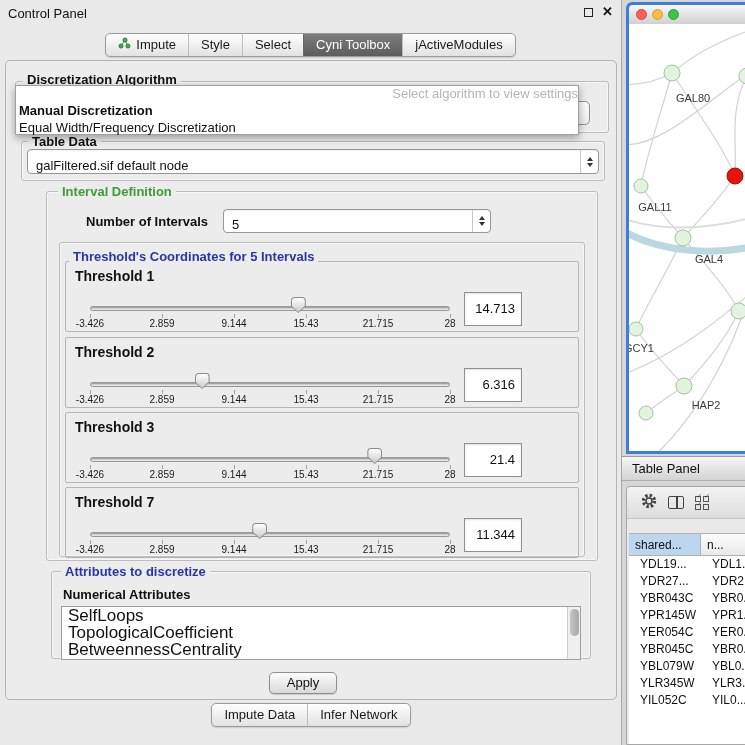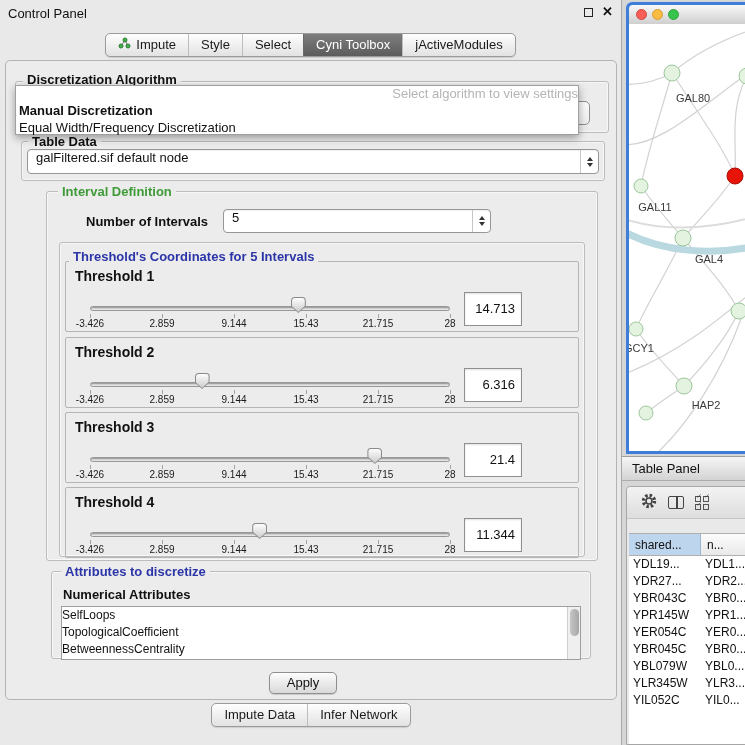--- a/index.html
+++ b/index.html
@@ -26,21 +26,21 @@
   .green-t{color:var(--group-title-green,#3f9b38)}
   .blue-t{color:var(--group-title-blue,#2b35a8)}
 
   
   .combo-frag{position:absolute;left:548px;top:40px;width:36px;height:24px;border:1px solid #8f8f8f;border-radius:5px;background:linear-gradient(#fcfcfc,#ececec);z-index:4}
   .algo-popup{position:absolute;left:9px;top:24px;width:564px;height:50px;background:#fff;border:1px solid #a0a0a0;box-shadow:0 3px 8px rgba(0,0,0,.35);z-index:30}
   .popup-placeholder{height:16px;text-align:right;color:#b4b4b4;font-size:13px;line-height:15px}
   .popup-opt{height:17px;line-height:17px;padding-left:3px;font-size:13px;white-space:nowrap}
   .popup-opt.bold{font-weight:bold}
 
-  .combo{position:absolute;background:#fff;border:1px solid #979797;border-radius:4px;display:flex;align-items:flex-start;box-shadow:inset 0 1px 1px rgba(0,0,0,.06)}
+  .combo{position:absolute;background:#fff;border:1px solid #979797;border-radius:4px;display:flex;align-items:flex-end;box-shadow:inset 0 1px 1px rgba(0,0,0,.06)}
   .combo .val{flex:1;padding:0 8px;font-size:13px;white-space:nowrap;overflow:hidden}
   .stepper{width:18px;align-self:stretch;border-left:1px solid #c6c6c6;display:flex;flex-direction:column;align-items:center;justify-content:center;gap:2px}
   .tri-up{width:0;height:0;border-left:3.5px solid transparent;border-right:3.5px solid transparent;border-bottom:4px solid #333}
   .tri-down{width:0;height:0;border-left:3.5px solid transparent;border-right:3.5px solid transparent;border-top:4px solid #333}
 
   .plain-label{position:absolute;font-size:13px}
   .bold{font-weight:bold}
 
   
   .thr-row{position:absolute;left:59px;width:514px;height:71px;border:1px solid #b5b5b5;border-radius:2px}
@@ -48,21 +48,21 @@
   .slider{position:absolute;inset:0}
   .track{position:absolute;left:24px;top:44px;width:360px;height:5px;background:linear-gradient(#bfbfbf,#ebebeb);border:1px solid #989898;border-radius:3px;box-shadow:inset 0 1px 1px rgba(0,0,0,.2)}
   .tickmark{position:absolute;top:52px;width:1px;height:4px;background:#a2a2a2}
   .ticklabel{position:absolute;top:56px;transform:translateX(-50%);font-size:10px;color:#1a1a1a;white-space:nowrap}
   .thumb{position:absolute;top:35px;width:15px;height:16px;clip-path:polygon(0 0,100% 0,100% 58%,50% 100%,0 58%);border-radius:4px 4px 0 0;background:#8a8a8a;z-index:3}
   .thumb-in{position:absolute;inset:1px;clip-path:polygon(0 0,100% 0,100% 58%,50% 100%,0 58%);border-radius:3px 3px 0 0;background:linear-gradient(#fdfdfd,#cccccc)}
   .thr-value{position:absolute;left:398px;top:30px;width:58px;height:34px;border:1px solid #8f8f8f;background:#fff;text-align:right;font-size:13px;line-height:32px;padding-right:6px;box-shadow:inset 0 1px 2px rgba(0,0,0,.12)}
 
   
   .attr-list{position:absolute;left:55px;top:545px;width:520px;height:54px;background:#fff;border:1px solid #9e9e9e;overflow:hidden}
-  .list-item{height:17px;line-height:17px;font-size:12px}
+  .list-item{height:17px;line-height:17px;padding-left:6px;font-size:17px}
   .vscroll{position:absolute;right:0;top:0;bottom:0;width:13px;background:#efefef;border-left:1px solid #cfcfcf}
   .vthumb{position:absolute;left:1.5px;top:2px;width:9px;height:27px;border-radius:5px;background:linear-gradient(90deg,#c6c6c6,#a7a7a7)}
 
   .apply-btn{position:absolute;left:263px;top:611px;width:68px;height:22px;border:1px solid #8f8f8f;border-radius:5px;background:linear-gradient(#fdfdfd,#d9d9d9);font-size:13px;text-align:center;line-height:20px;box-shadow:0 1px 1px rgba(0,0,0,.15)}
 
   .bottom-tabs{position:absolute;left:0;top:703px;width:622px;display:flex;justify-content:center}
 
   
   .right-panel{position:absolute;left:622px;top:0;width:137px;height:745px;background:#d6d6d6;overflow:hidden}
   .net-window{position:absolute;left:4px;top:2px;width:200px;height:452px;background:var(--window-focus-blue,#3e7ed8);border-radius:6px 6px 0 0;padding:3px}
@@ -81,21 +81,21 @@
   .col-split{position:absolute;left:50%;top:0;bottom:0;width:1.5px;background:#444}
   .checks-icon{display:inline-block;width:18px;height:16px;line-height:0}
   .cb{width:6px;height:6px;border:1px solid #555;display:inline-block;margin:1px;position:relative}
   .cb.c::after{content:"\2713";font-size:6px;position:absolute;top:-1px;left:0;color:#333}
   .tbl-header{position:absolute;left:2px;top:46px;right:-60px;height:23px;display:flex;border-top:1px solid #b0b0b0;border-bottom:1px solid #b0b0b0}
   .th{font-size:12px;line-height:22px;padding-left:6px;white-space:nowrap;overflow:hidden}
   .th1{width:72px;background:var(--header-selected-blue,#bdd6ee);border-right:1px solid #9fb6cc}
   .th2{flex:1;background:linear-gradient(#fcfcfc,#e9e9e9)}
   .tbl-rows{position:absolute;left:2px;top:69px;right:-60px;bottom:0;background:#fff}
   .trow{display:flex;height:17px}
-  .tcell{font-size:12px;line-height:17px;padding-left:4px;white-space:nowrap;overflow:hidden}
+  .tcell{font-size:12px;line-height:17px;padding-left:11px;white-space:nowrap;overflow:hidden}
   .tc0{width:72px}
   .tc1{flex:1}
 </style>
 </head>
 <body>
 
 <div class="left-panel">
   <div class="titlebar">
     <span>Control Panel</span>
     <span class="win-btns">
@@ -239,21 +239,21 @@
             <span class="ticklabel" style="left: 384px;">28</span>
           </div>
         <div class="thumb" style="left: 301.394px;">
             <div class="thumb-in"></div>
           </div>
       </div>
       <div class="thr-value">21.4</div>
     </div>
 
     <div class="thr-row" style="top:426px">
-      <div class="thr-label">Threshold 4</div>
+      <div class="thr-label">Threshold 7</div>
       <div class="slider">
         <div class="track"></div>
         <div class="ticks">
             <i class="tickmark" style="left: 24px;"></i>
             <span class="ticklabel" style="left: 24px;">-3.426</span>
             <i class="tickmark" style="left: 96px;"></i>
             <span class="ticklabel" style="left: 96px;">2.859</span>
             <i class="tickmark" style="left: 168px;"></i>
             <span class="ticklabel" style="left: 168px;">9.144</span>
             <i class="tickmark" style="left: 240px;"></i>

